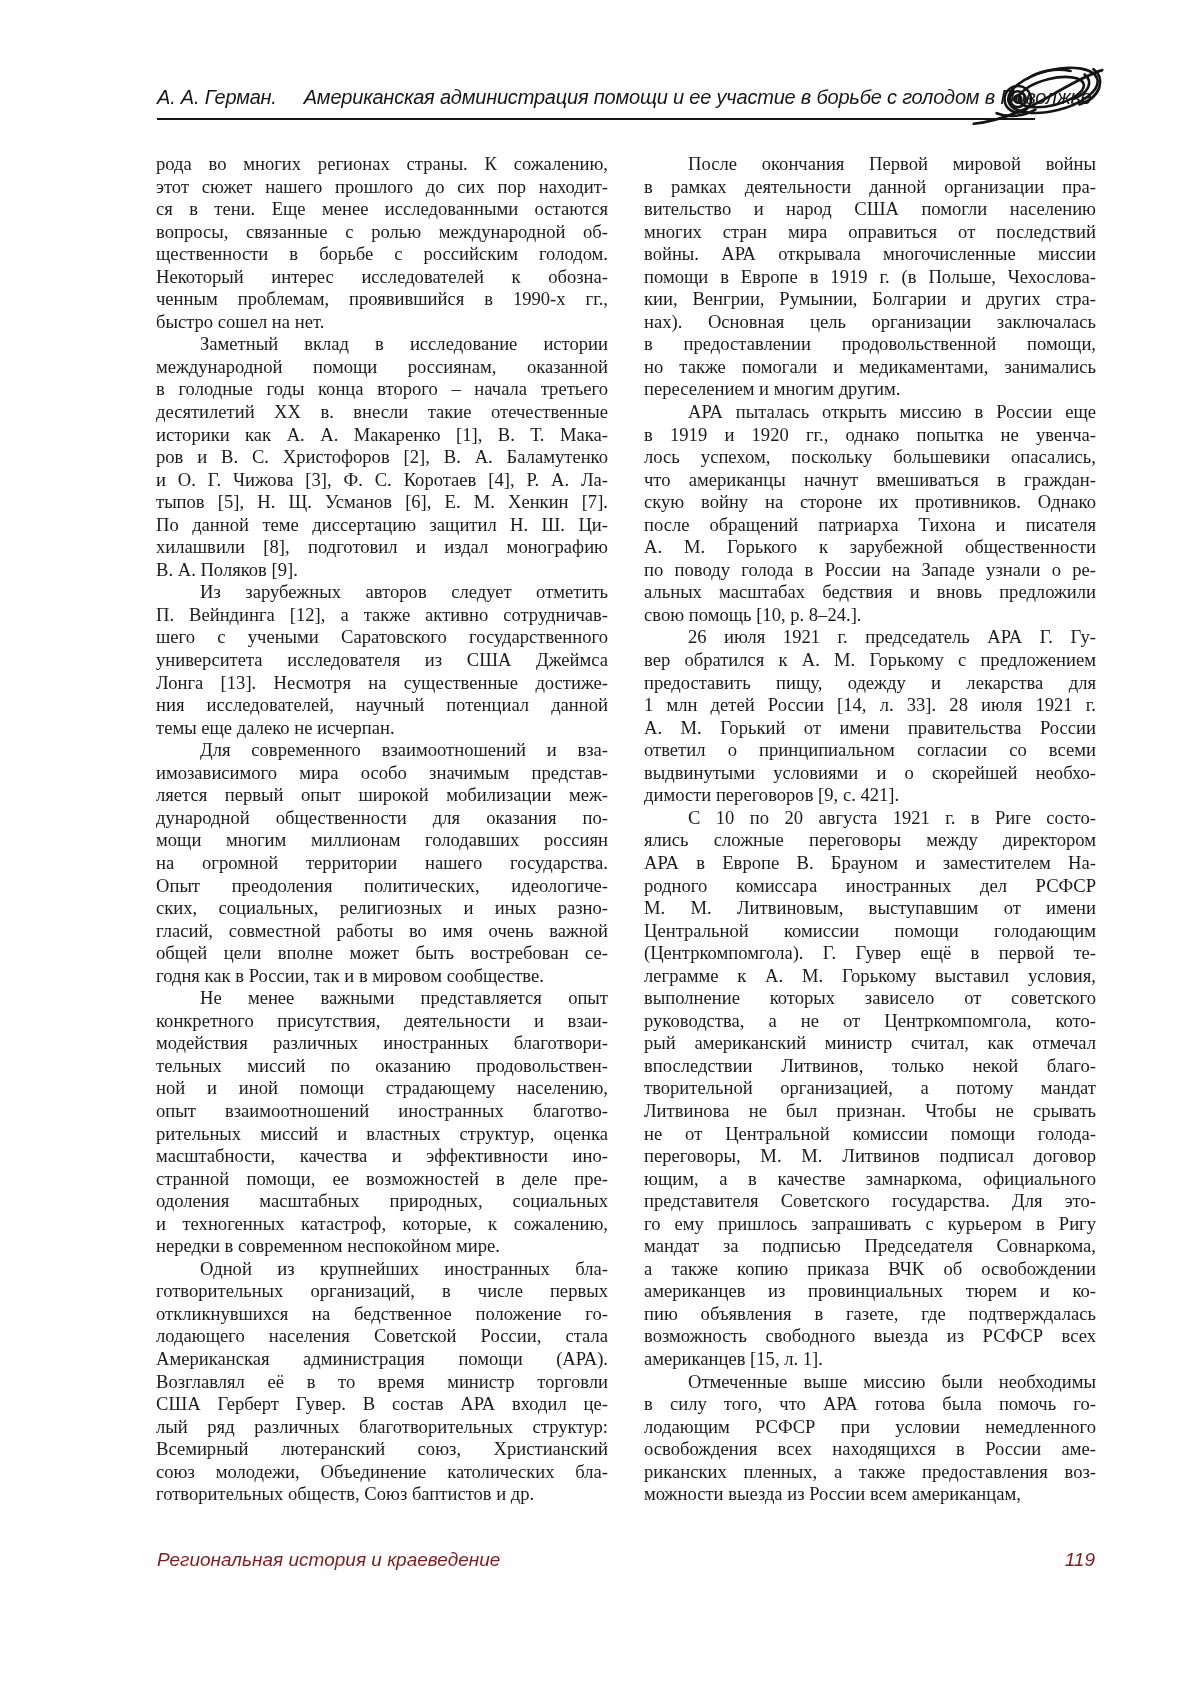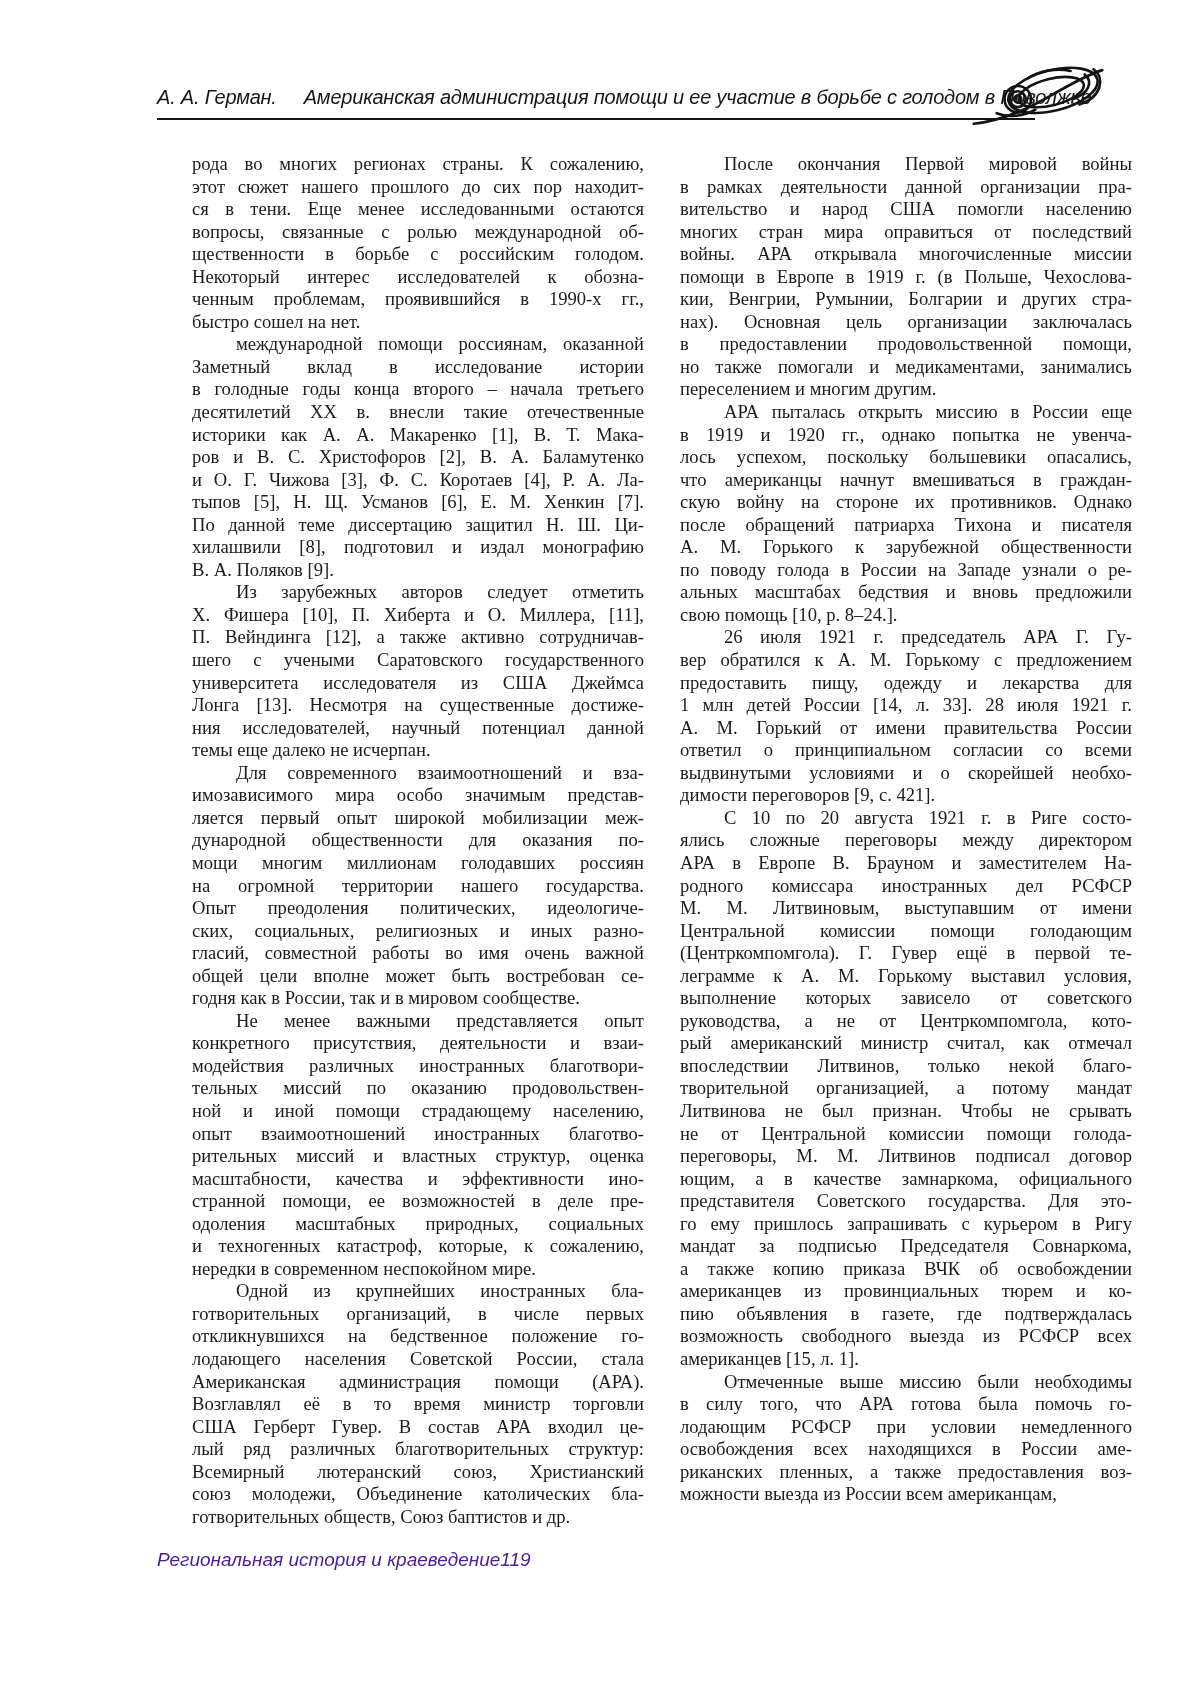--- a/index.html
+++ b/index.html
@@ -27,42 +27,42 @@
     position:absolute;left:157px;top:118px;
     width:878px;height:2px;background:#161616;
   }
   .ornament{
     position:absolute;left:972px;top:56px;width:132px;height:74px;
   }
   
   .content{
     position:absolute;left:156px;top:153px;
     width:940px;
-    display:flex;gap:36px;margin-left:36px;
+    display:flex;gap:36px;
   }
   .col{width:452px;}
   .para{margin:0;}
   .para.indent .ln:first-child{text-indent:44px;}
   .ln{
     display:block;
     font-size:18.6px;
     line-height:22.55px;
     height:22.55px;
     text-align:justify;
     text-align-last:justify;
     white-space:nowrap;
     overflow:hidden;
   }
   .ln.last{text-align-last:left;}
   
   .footer{
     position:absolute;left:157px;top:1549px;width:938px;
-    display:flex;justify-content:flex-start;align-items:baseline;
+    display:flex;justify-content:space-between;align-items:baseline;
     font-family:"Liberation Sans", sans-serif;
-    font-style:italic;font-size:19px;color:#4c1d95;
+    font-style:italic;font-size:19px;color:#7f1d1d;
   }
 </style>
 </head>
 <body>
 
 <div class="page">
 
   <div class="running-head">
     <span class="author">А. А. Герман.</span><span>Американская администрация помощи и ее участие в борьбе с голодом в Поволжье</span>
   </div>
@@ -89,35 +89,34 @@
           <div class="ln">рода во многих регионах страны. К сожалению,</div>
           <div class="ln">этот сюжет нашего прошлого до сих пор находит-</div>
           <div class="ln">ся в тени. Еще менее исследованными остаются</div>
           <div class="ln">вопросы, связанные с ролью международной об-</div>
           <div class="ln">щественности в борьбе с российским голодом.</div>
           <div class="ln">Некоторый интерес исследователей к обозна-</div>
           <div class="ln">ченным проблемам, проявившийся в 1990-х гг.,</div>
           <div class="ln last">быстро сошел на нет.</div>
         </div>
         <div class="para indent">
+          <div class="ln">Заметный вклад в исследование истории</div>
           <div class="ln">международной помощи россиянам, оказанной</div>
-          <div class="ln">Заметный вклад в исследование истории</div>
           <div class="ln">в голодные годы конца второго – начала третьего</div>
           <div class="ln">десятилетий XX в. внесли такие отечественные</div>
           <div class="ln">историки как А. А. Макаренко [1], В. Т. Мака-</div>
           <div class="ln">ров и В. С. Христофоров [2], В. А. Баламутенко</div>
           <div class="ln">и О. Г. Чижова [3], Ф. С. Коротаев [4], Р. А. Ла-</div>
           <div class="ln">тыпов [5], Н. Щ. Усманов [6], Е. М. Хенкин [7].</div>
           <div class="ln">По данной теме диссертацию защитил Н. Ш. Ци-</div>
           <div class="ln">хилашвили [8], подготовил и издал монографию</div>
           <div class="ln last">В. А. Поляков [9].</div>
         </div>
         <div class="para indent">
           <div class="ln">Из зарубежных авторов следует отметить</div>
-          <div class="ln">Х. Фишера [10], П. Хиберта и О. Миллера, [11],</div>
           <div class="ln">П. Вейндинга [12], а также активно сотрудничав-</div>
           <div class="ln">шего с учеными Саратовского государственного</div>
           <div class="ln">университета исследователя из США Джеймса</div>
           <div class="ln">Лонга [13]. Несмотря на существенные достиже-</div>
           <div class="ln">ния исследователей, научный потенциал данной</div>
           <div class="ln last">темы еще далеко не исчерпан.</div>
         </div>
         <div class="para indent">
           <div class="ln">Для современного взаимоотношений и вза-</div>
           <div class="ln">имозависимого мира особо значимым представ-</div>

